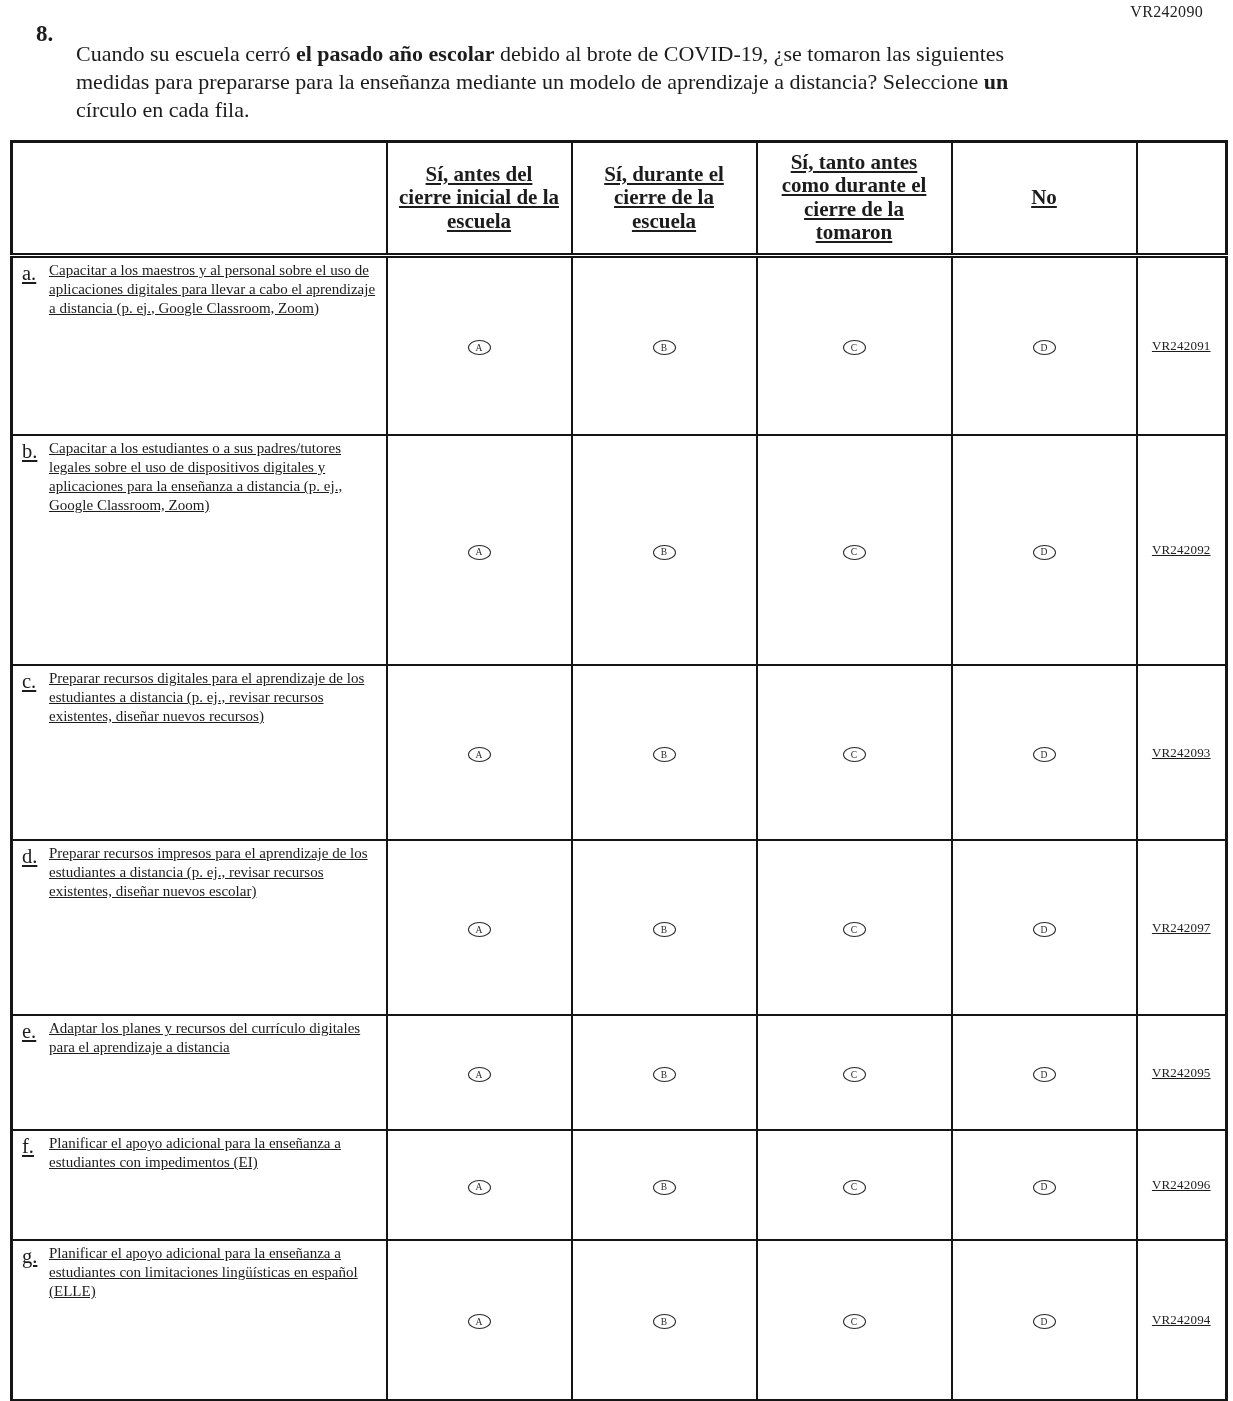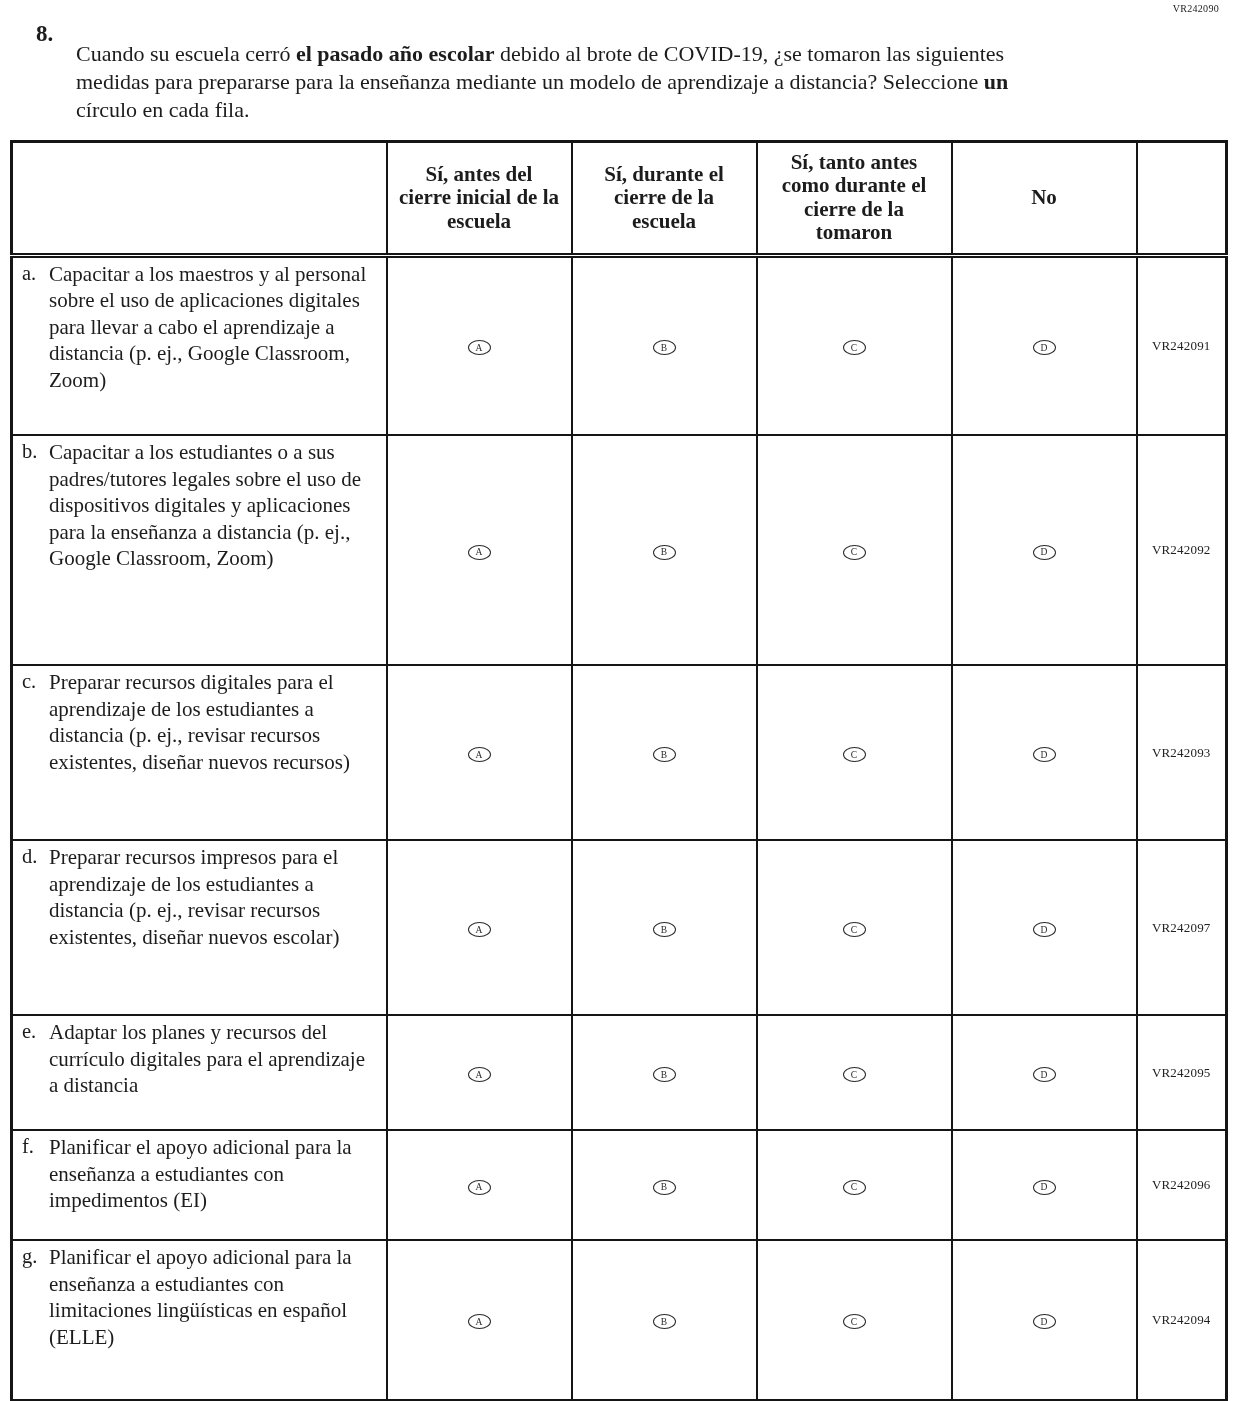--- a/index.html
+++ b/index.html
@@ -8,22 +8,22 @@
     width: 1233px;
     height: 1401px;
     position: relative;
     color: #1c1c1c;
     font-family: "Liberation Serif", "DejaVu Serif", serif;
     overflow: hidden;
   }
   .top-code {
     position: absolute;
     top: 3px;
-    right: 14px;
-    font-size: 10px;
+    right: 30px;
+    font-size: 16px;
     letter-spacing: 0.3px;
     color: #222;
   }
   .question {
     display: flex;
     padding: 20px 0 0 36px;
   }
   .qnum {
     font-weight: bold;
     font-size: 23px;
@@ -35,20 +35,21 @@
     font-size: 22px;
     line-height: 1.27;
     max-width: 950px;
     margin-top: 20px;
   }
   table {
     border-collapse: collapse;
     table-layout: fixed;
     width: 1215px;
     margin: 16px 8px 16px 10px;
+    text-decoration: underline;
   }
   th, td { border: 2px solid #151515; }
   table { border: 3px solid #151515; }
   thead th {
     font-size: 21px;
     font-weight: bold;
     text-align: center;
     vertical-align: middle;
     line-height: 1.12;
     padding: 6px 10px;
@@ -60,21 +61,21 @@
   }
   .item-wrap { display: flex; }
   .ltr {
     flex: 0 0 36px;
     padding-left: 9px;
     font-size: 20.5px;
     line-height: 1.26;
   }
   .itxt {
     flex: 1;
-    font-size: 21px;
+    font-size: 15px;
     line-height: 1.26;
     padding-right: 4px;
   }
   td.opt {
     text-align: center;
     vertical-align: middle;
   }
   .bubble {
     display: inline-flex;
     align-items: center;

